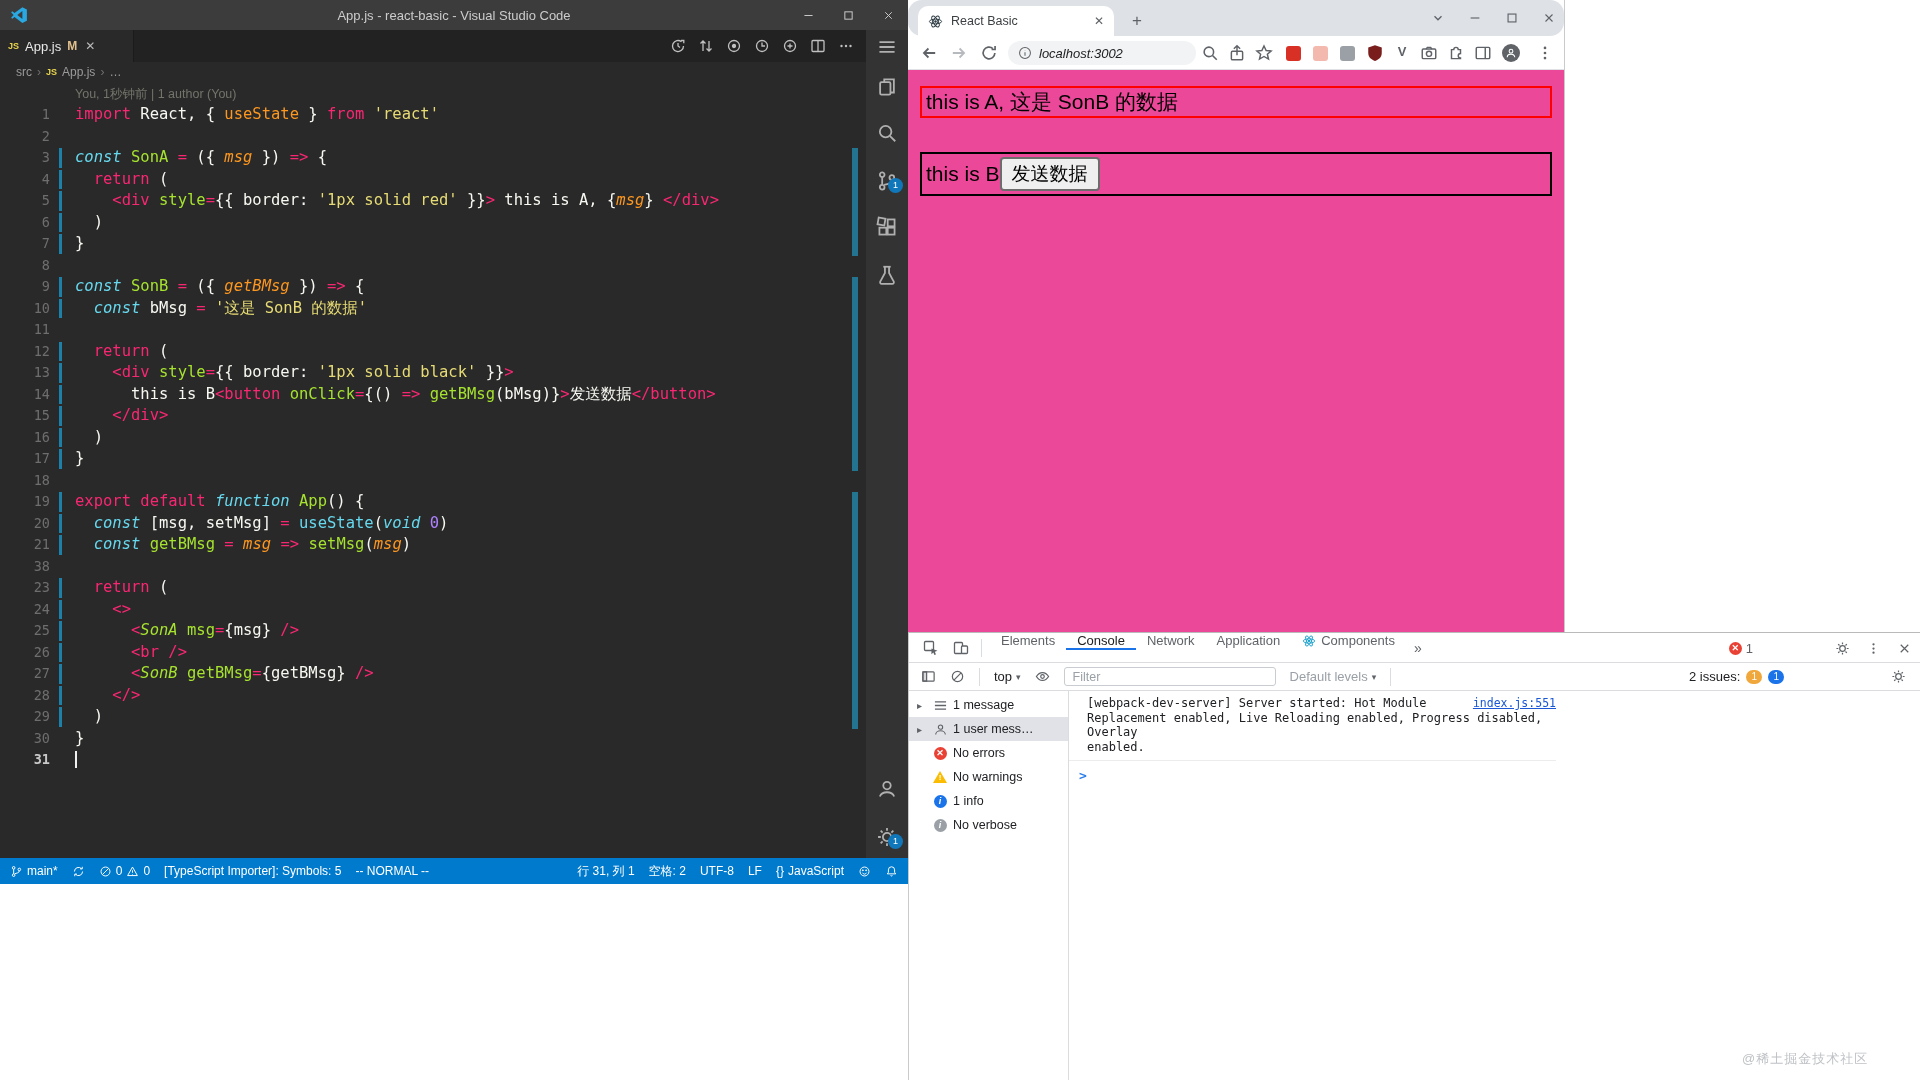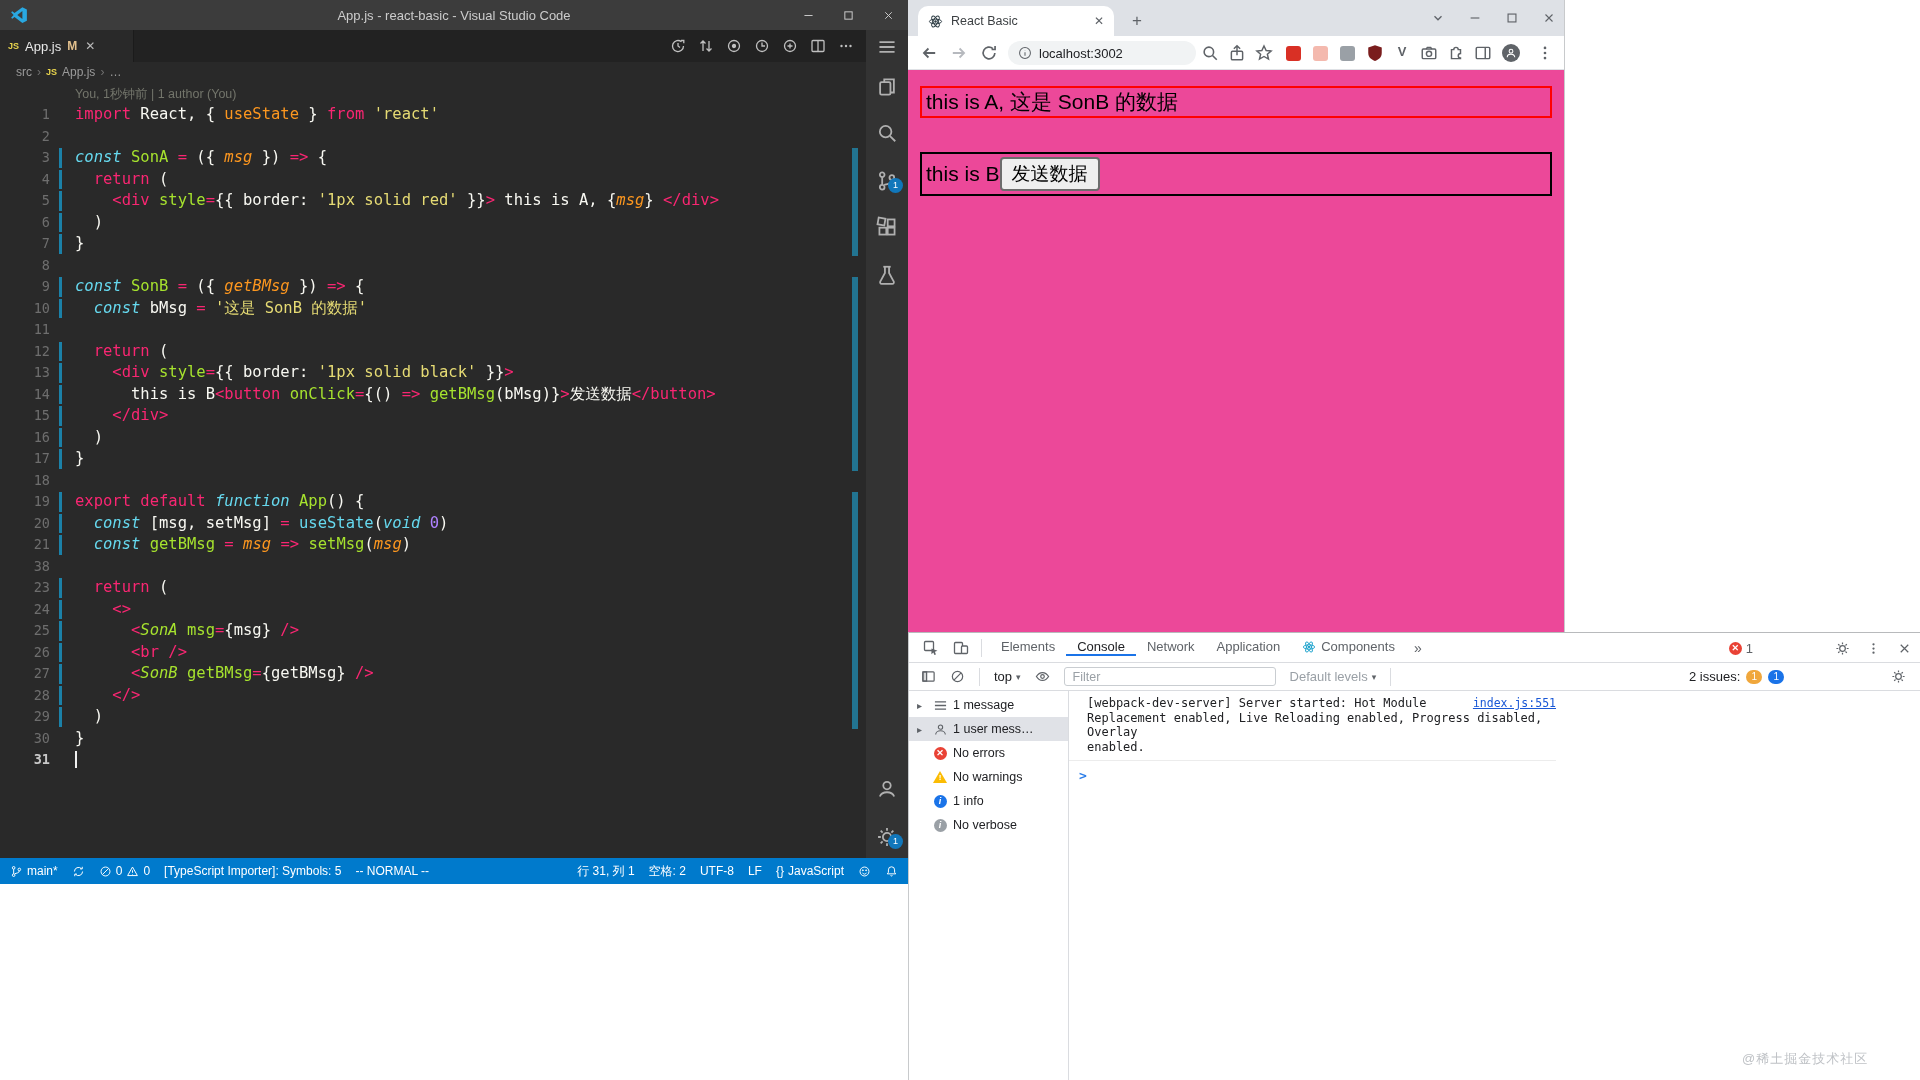--- a/index.html
+++ b/index.html
@@ -46,47 +46,47 @@
   .sb-right { margin-left:auto; display:flex; align-items:center; gap:14px; }
   .vs-statusbar svg { width:13px; height:13px; }
 
   .vs-activitybar { position:absolute; right:0; top:30px; width:42px; height:828px; background:#333333; }
   .ab-ic { position:absolute; left:0; width:42px; height:34px; display:flex; align-items:center; justify-content:center; color:#b0b0b0; }
   .ab-ic svg { width:22px; height:22px; }
   .ab-badge { position:absolute; width:15px; height:15px; border-radius:50%; background:#1177bb; color:#fff; font-size:9px; line-height:15px; text-align:center; }
 
   
   .browser { position:absolute; left:908px; top:0; width:657px; height:632px; background:#ffffff; border-right:1px solid #c8cacc; }
-  .br-tabstrip { position:absolute; left:0; top:0; right:0; height:36px; background:#dee1e6; }
+  .br-tabstrip { position:absolute; left:0; top:0; right:0; height:36px; background:#dee1e6;border-radius:14px; }
   .br-tab { position:absolute; left:10px; top:6px; width:196px; height:30px; background:#ffffff; border-radius:10px 10px 0 0; display:flex; align-items:center; padding:0 10px; gap:8px; }
   .br-tab-title { font-size:12.5px; color:#3c4043; flex:1; white-space:nowrap; overflow:hidden; }
   .br-tab-close { color:#5f6368; font-size:12px; }
   .br-newtab { position:absolute; left:216px; top:8px; width:26px; height:26px; display:flex; align-items:center; justify-content:center; color:#5f6368; font-size:17px; }
   .br-caption { position:absolute; top:0; height:36px; display:flex; align-items:center; justify-content:center; color:#5f6368; width:37px; }
   .br-caption svg { width:14px; height:14px; }
   .br-toolbar { position:absolute; left:0; top:36px; right:0; height:34px; background:#ffffff; border-bottom:1px solid #dfe1e5; }
   .nav-ic { position:absolute; top:8px; width:18px; height:18px; color:#5f6368; }
   .nav-ic svg { width:18px; height:18px; }
   .omnibox { position:absolute; left:100px; top:5px; width:188px; height:24px; background:#f1f3f4; border-radius:12px; display:flex; align-items:center; padding:0 10px; gap:7px; }
-  .omni-url { font-size:13px; color:#202124; }
+  .omni-url { font-size:13px; color:#202124;font-style:italic; }
   .ext-sq { position:absolute; top:10px; width:15px; height:15px; border-radius:3px; }
   .avatar { position:absolute; top:8px; width:18px; height:18px; border-radius:50%; background:#5f6368; color:#fff; display:flex; align-items:center; justify-content:center; }
   .avatar svg { width:12px; height:12px; }
   .br-page { position:absolute; left:0; top:70px; right:0; bottom:0; background:#ec4899; }
   .box-a { position:absolute; left:12px; right:12px; top:16px; height:32px; border:2px solid #ff0000; font-size:21px; color:#000; line-height:27px; padding-left:4px; white-space:nowrap; overflow:hidden; }
   .box-b { position:absolute; left:12px; right:12px; top:82px; height:44px; border:2px solid #000000; display:flex; align-items:center; padding-left:4px; font-size:21px; color:#000; }
   .send-btn { font-family:"Liberation Sans", sans-serif; font-size:19px; color:#000; background:#efefef; border:2px solid #6d6d6d; border-radius:4px; padding:2px 10px; height:34px; }
 
   
   .devtools { position:absolute; left:908px; top:632px; width:1012px; height:448px; background:#ffffff; border-top:1px solid #b8babc; border-left:1px solid #c8cacc; font-size:13px; color:#5f6368; }
   .dt-tabsrow { position:absolute; left:0; top:0; right:0; height:30px; border-bottom:1px solid #dadce0; display:flex; align-items:stretch; }
   .dt-lefticons { display:flex; align-items:center; gap:14px; padding:0 12px 0 14px; }
   .dt-lefticons svg { width:16px; height:16px; }
   .dt-vsep { width:1px; height:18px; background:#dadce0; align-self:center; }
-  .dt-tabs { display:flex; align-items:center; margin-left:8px; }
+  .dt-tabs { display:flex; align-items:flex-start; margin-left:8px; }
   .dt-tab { display:flex; align-items:center; padding:0 11px; gap:5px; color:#5f6368; border-bottom:2.5px solid transparent; }
   .dt-tab.active { color:#202124; border-bottom-color:#1a73e8; }
   .react-ic svg { width:14px; height:14px; display:block; }
   .dt-more-tabs { display:flex; align-items:center; padding:0 8px; color:#5f6368; font-size:14px; }
   .dt-right { position:absolute; right:8px; top:0; height:30px; display:flex; align-items:center; gap:16px; }
   .dt-right svg { width:15px; height:15px; }
   .err-count { display:flex; align-items:center; gap:4px; margin-right:66px; }
   .ic-circ-err { display:inline-block; width:13px; height:13px; border-radius:50%; background:#e94235; color:#fff; font-size:9px; line-height:13px; text-align:center; font-weight:bold; }
 
   .dt-toolbar { position:absolute; left:0; top:30px; right:0; height:28px; border-bottom:1px solid #dadce0; display:flex; align-items:center; padding:0 12px; gap:14px; }

